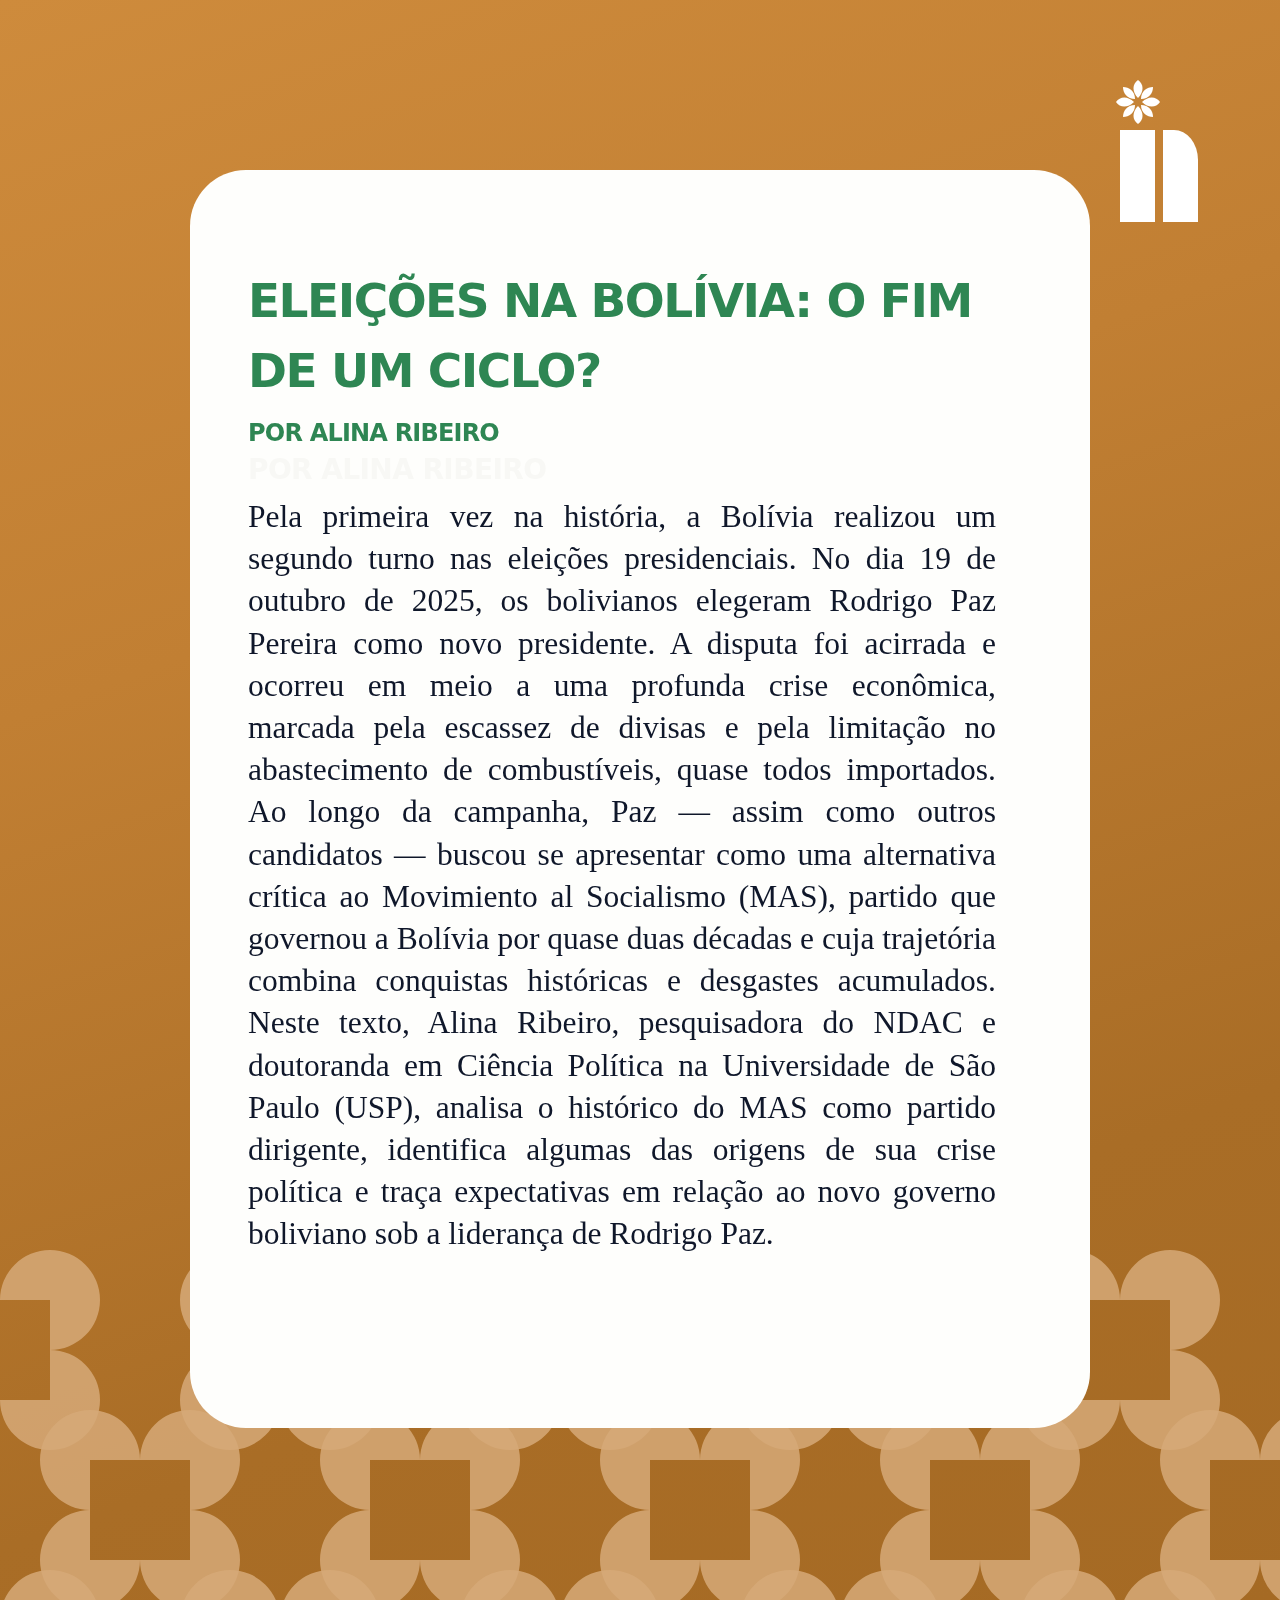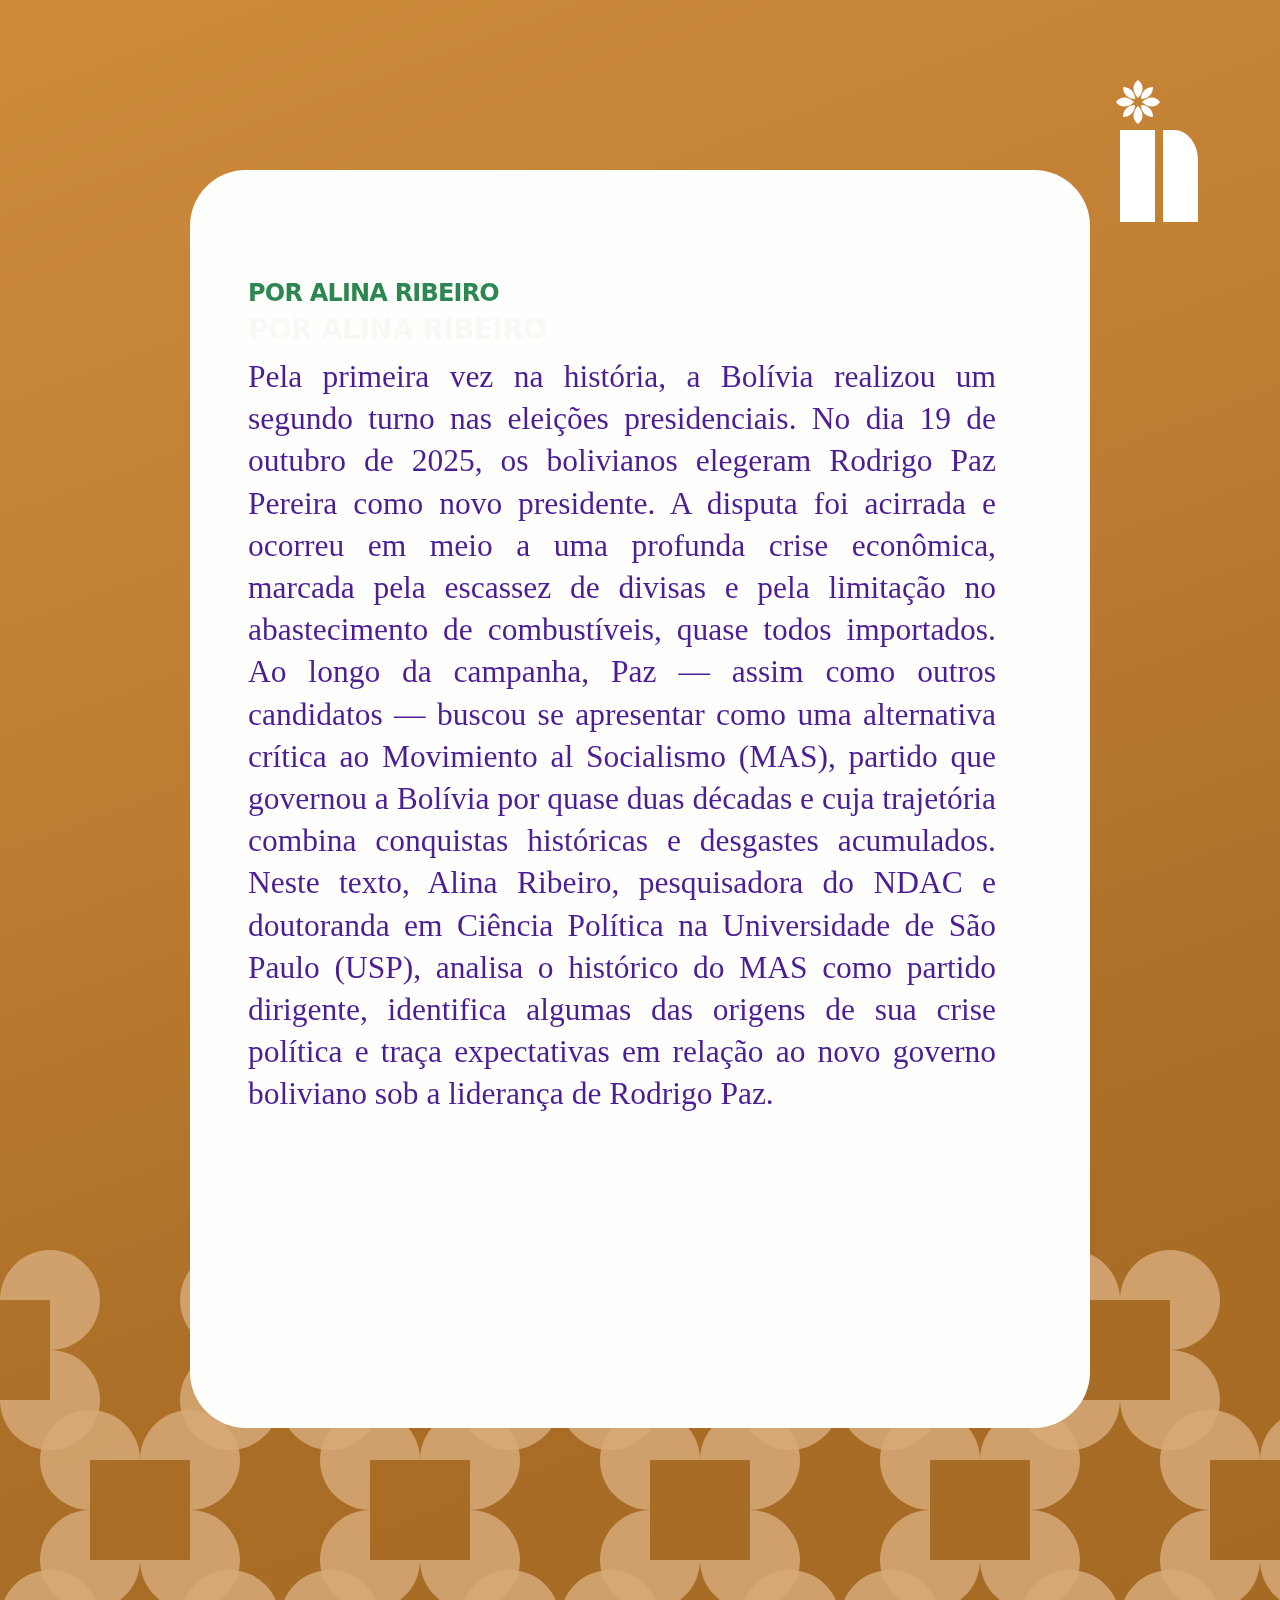--- a/index.html
+++ b/index.html
@@ -54,21 +54,21 @@
       color: #F8F8F5;
       font-family: "DejaVu Sans", sans-serif;
       font-weight: bold;
       font-size: 28px;
       letter-spacing: -0.6px;
       line-height: 36px;
     }
     .body-text {
       margin: 8px 11px 0 0;
       width: 748px;
-      color: #4c1d95;
+      color: #0f172a;
       font-family: "Liberation Serif", serif;
       font-size: 31.5px;
       line-height: 42.2px;
       text-align: justify;
       hyphens: none;
     }
   </style>
 </head>
 <body>
 
@@ -119,16 +119,17 @@
     <path d="M-3,3 C-3,11 -9,15 -15,15 C-15,9 -11,3 -3,3 Z"></path>
     <path d="M3,3 C3,11 9,15 15,15 C15,9 11,3 3,3 Z"></path>
   </g>
 
   <rect x="8" y="50" width="35" height="92" fill="#FFFFFF"></rect>
 
   <path d="M51,50 L62,50 A24,30 0 0 1 86,80 L86,142 L51,142 Z" fill="#FFFFFF"></path>
 </svg>
 
 <div class="card">
+  <h1 class="title">ELEIÇÕES NA BOLÍVIA: O FIM DE UM CICLO?</h1>
   <p class="byline">POR ALINA RIBEIRO</p>
   <p class="ghost">POR ALINA RIBEIRO</p>
   <p class="body-text">Pela primeira vez na história, a Bolívia realizou um segundo turno nas eleições presidenciais. No dia 19 de outubro de 2025, os bolivianos elegeram Rodrigo Paz Pereira como novo presidente. A disputa foi acirrada e ocorreu em meio a uma profunda crise econômica, marcada pela escassez de divisas e pela limitação no abastecimento de combustíveis, quase todos importados. Ao longo da campanha, Paz — assim como outros candidatos — buscou se apresentar como uma alternativa crítica ao Movimiento al Socialismo (MAS), partido que governou a Bolívia por quase duas décadas e cuja trajetória combina conquistas históricas e desgastes acumulados. Neste texto, Alina Ribeiro, pesquisadora do NDAC e doutoranda em Ciência Política na Universidade de São Paulo (USP), analisa o histórico do MAS como partido dirigente, identifica algumas das origens de sua crise política e traça expectativas em relação ao novo governo boliviano sob a liderança de Rodrigo Paz.</p>
 </div>
 
 </body></html>

